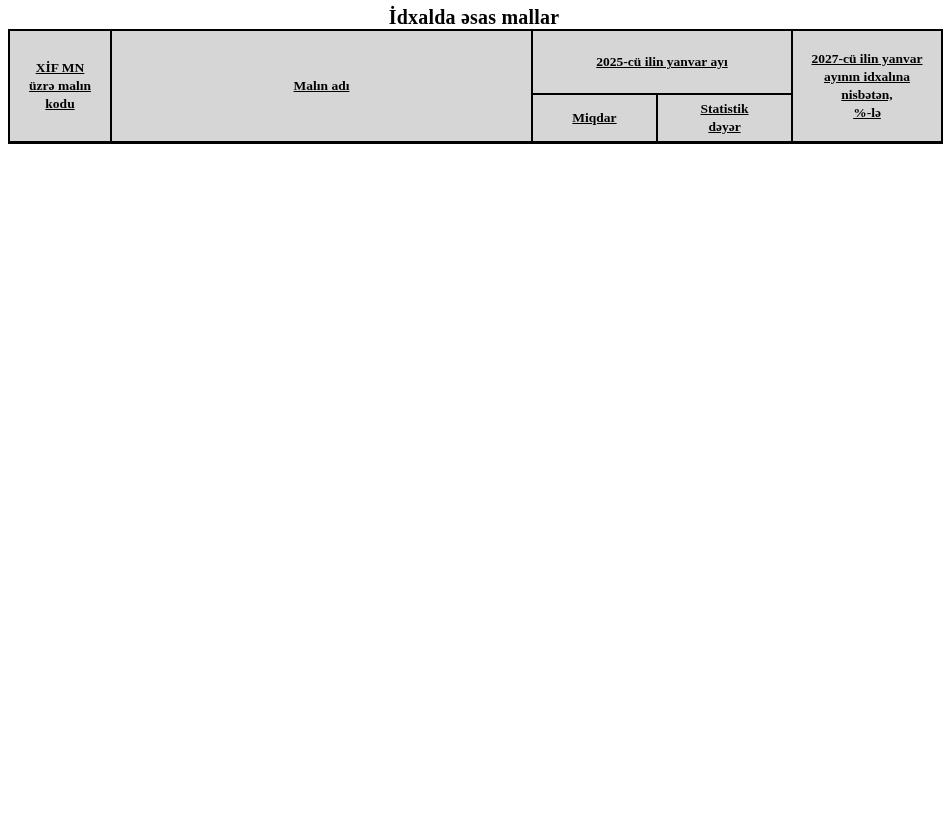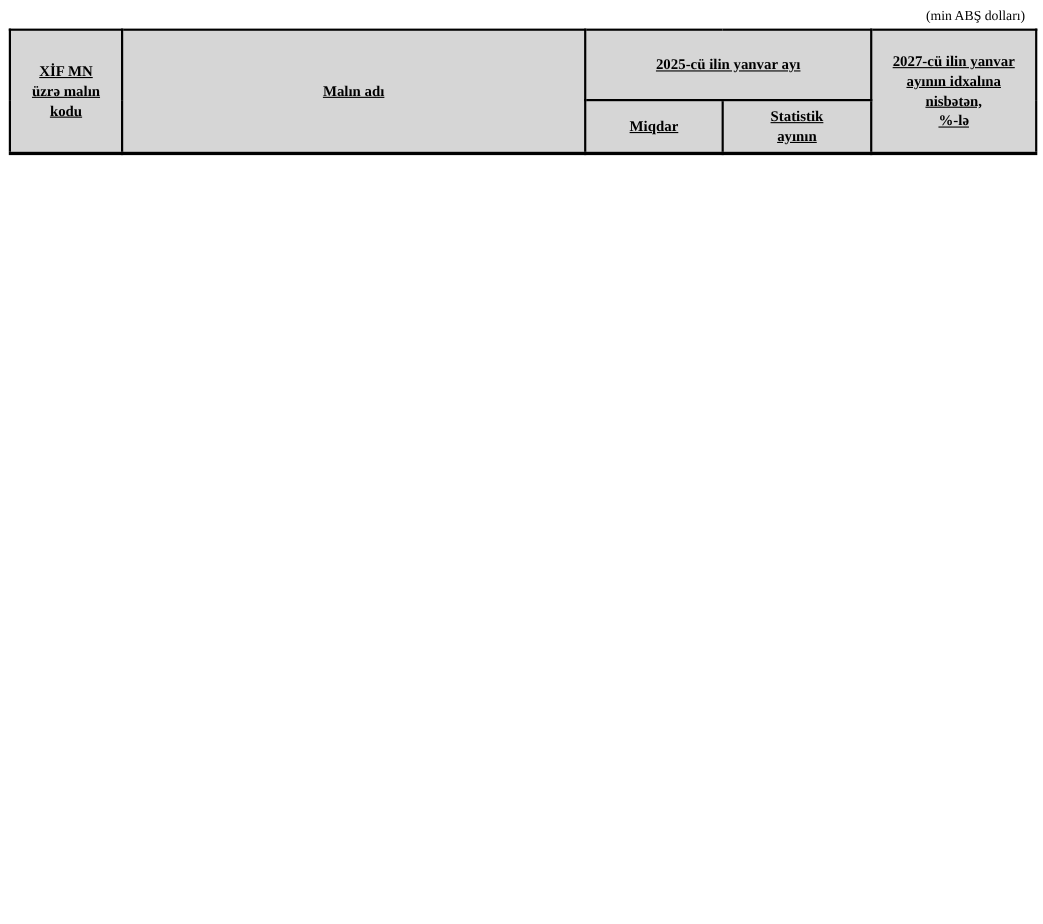--- a/index.html
+++ b/index.html
@@ -40,21 +40,21 @@
   thead tr.h1{height:64px;}
   thead tr.h2{height:48px;}
   thead{border-bottom:3px solid var(--border);}
   th.pre{white-space:pre-line;}
   table.imports{border-bottom-width:3px;text-decoration:underline;}
 </style>
 </head>
 <body>
 
 <div class="page">
-  <div class="unit-note">(min ABŞ dolları)</div>
+  <h1 class="title">İdxalda əsas mallar</h1>
 
   <table class="imports">
     <colgroup>
       <col style="width:102px">
       <col style="width:421px">
       <col style="width:125px">
       <col style="width:135px">
       <col style="width:150px">
     </colgroup>
     <thead>
@@ -65,18 +65,18 @@
         <th rowspan="2">Malın adı</th>
         <th colspan="2">2025-cü ilin yanvar ayı</th>
         <th rowspan="2" class="pre">2027-cü ilin yanvar
 ayının idxalına
 nisbətən,
 %-lə</th>
       </tr>
       <tr class="h2">
         <th>Miqdar</th>
         <th class="pre">Statistik
-ayının</th>
+dəyər</th>
       </tr>
     </thead>
     <tbody id="rows"></tbody>
   </table>
 </div>
 
 </body></html>

